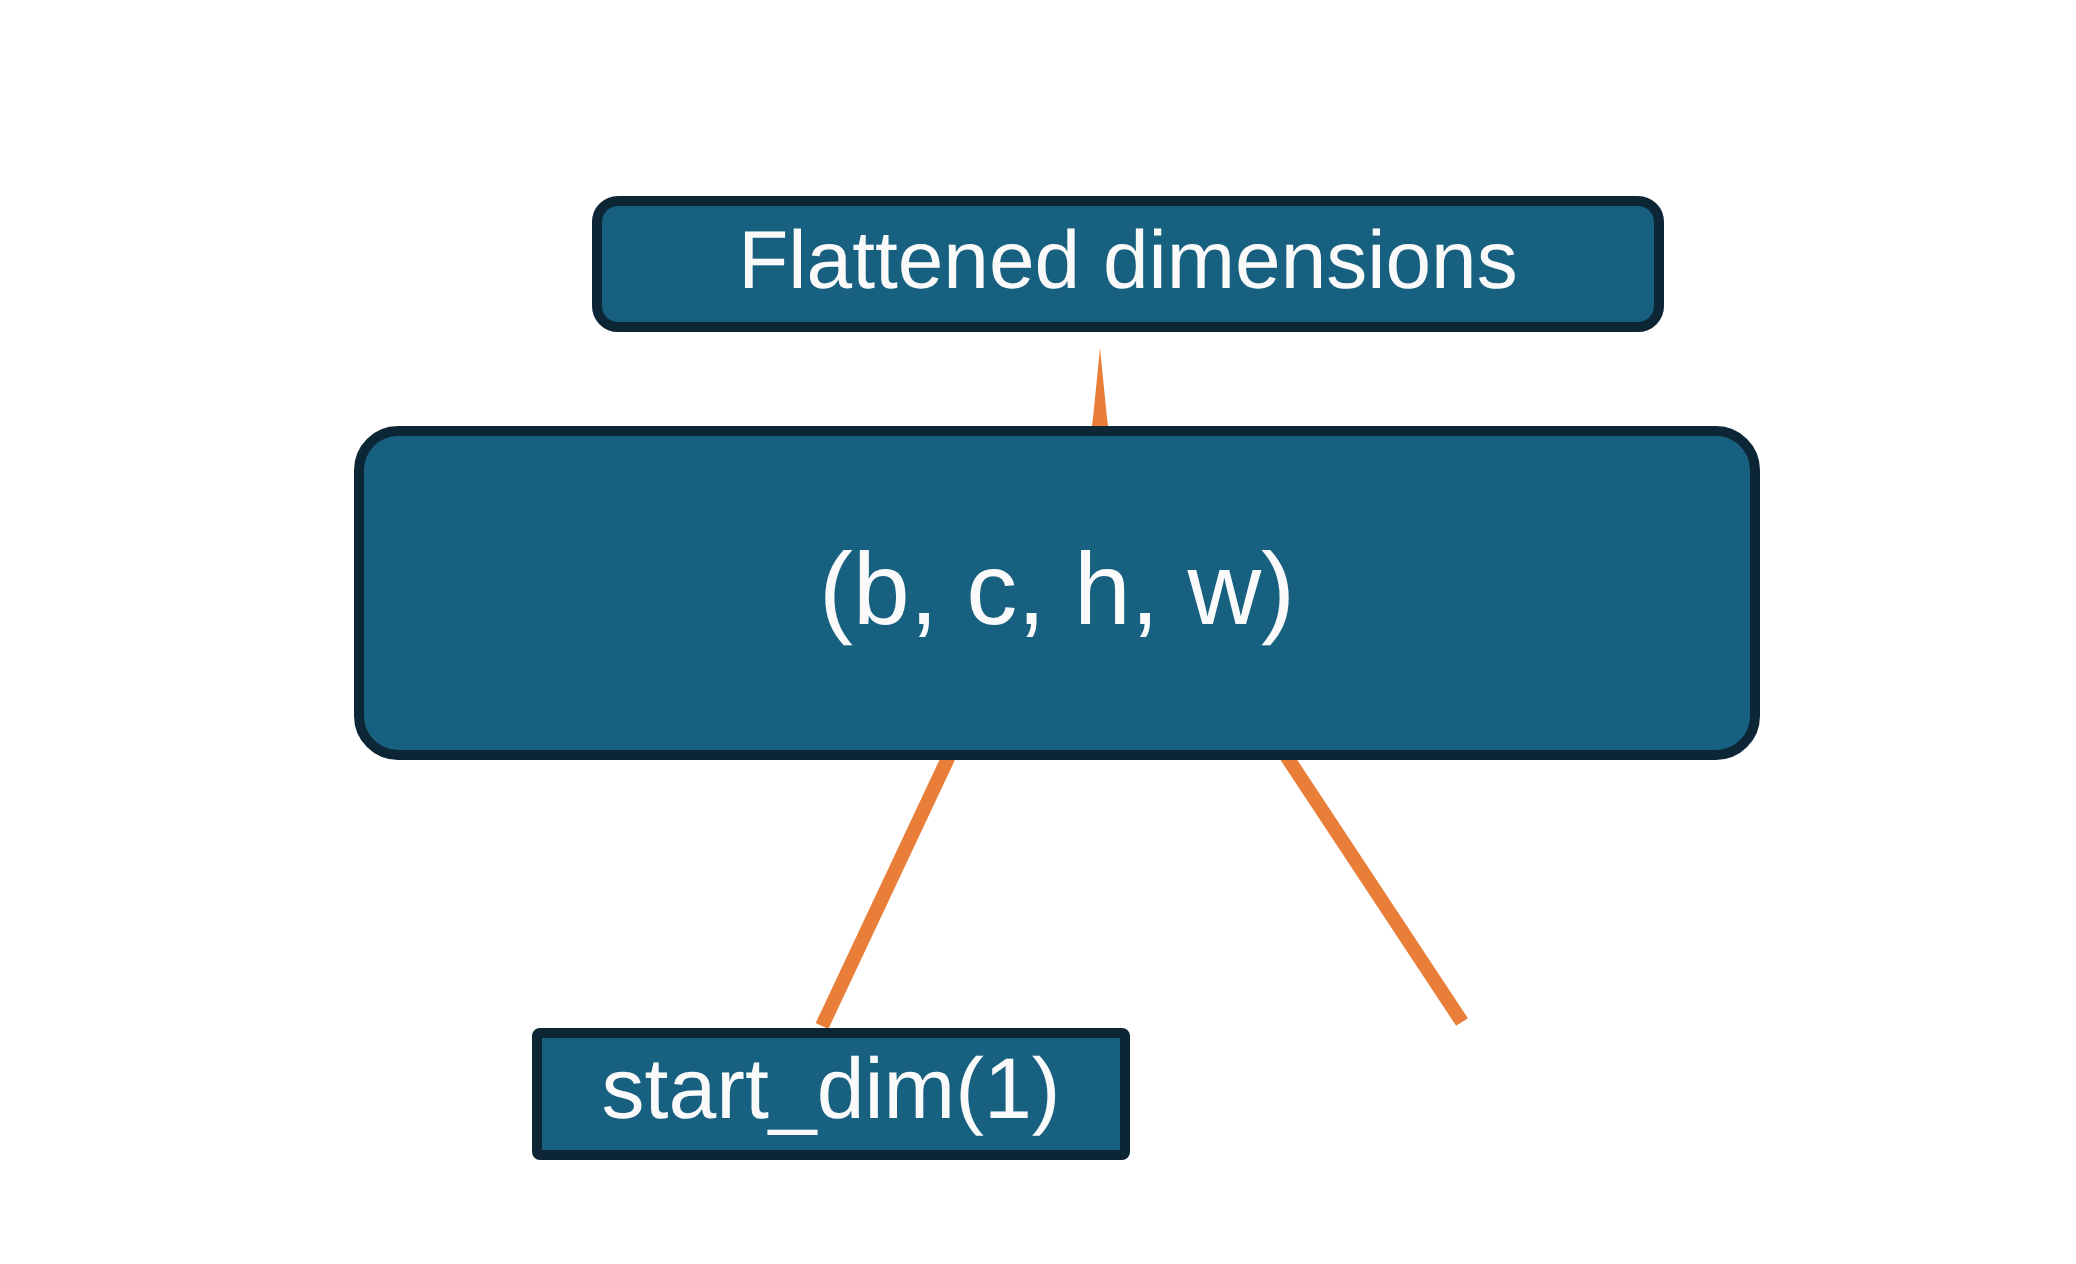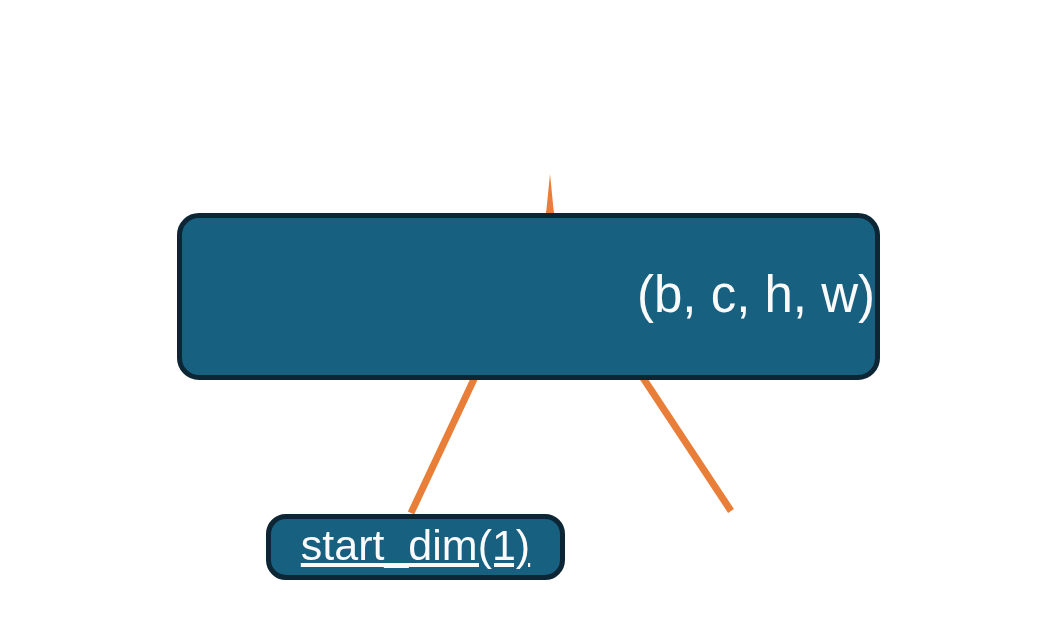--- a/index.html
+++ b/index.html
@@ -40,26 +40,24 @@
     left: 296px; top: 98px;
     width: 536px; height: 68px;
     border-radius: 13px;
     font-size: 41px;
   }
   .node-middle {
     left: 177px; top: 213px;
     width: 703px; height: 167px;
     border-radius: 22px;
     font-size: 51px;
-    justify-content: flex-end;
   }
   .node-bottom {
-    border-radius: 20px;
+    border-radius: 4px;
     font-size: 43px;
-    text-decoration: underline;
   }
   .node-start-dim {
     left: 266px; top: 514px;
     width: 299px; height: 66px;
   }
   .node-end-dim {
     left: 579px; top: 512px;
     width: 299px; height: 66px;
   }
   .node-label {
@@ -101,20 +99,23 @@
              C 543,229.5 547.5,225 550,211
              C 552.5,225 557,229.5 566,229.5
              L 599,229.5
              C 614,229.5 616,240 616,268"></path>
 
     <line class="arrow-line" x1="411" y1="513" x2="491" y2="343" marker-end="url(#arrowhead)"></line>
 
     <line class="arrow-line" x1="731" y1="511" x2="620" y2="343" marker-end="url(#arrowhead)"></line>
   </svg>
 
+  <div class="node node-top">
+    <span class="node-label">Flattened dimensions</span>
+  </div>
 
   <div class="node node-middle">
     <span class="node-label">(b, c, h, w)</span>
   </div>
 
   <div class="node node-bottom node-start-dim">
     <span class="node-label">start_dim(1)</span>
   </div>
 
 

